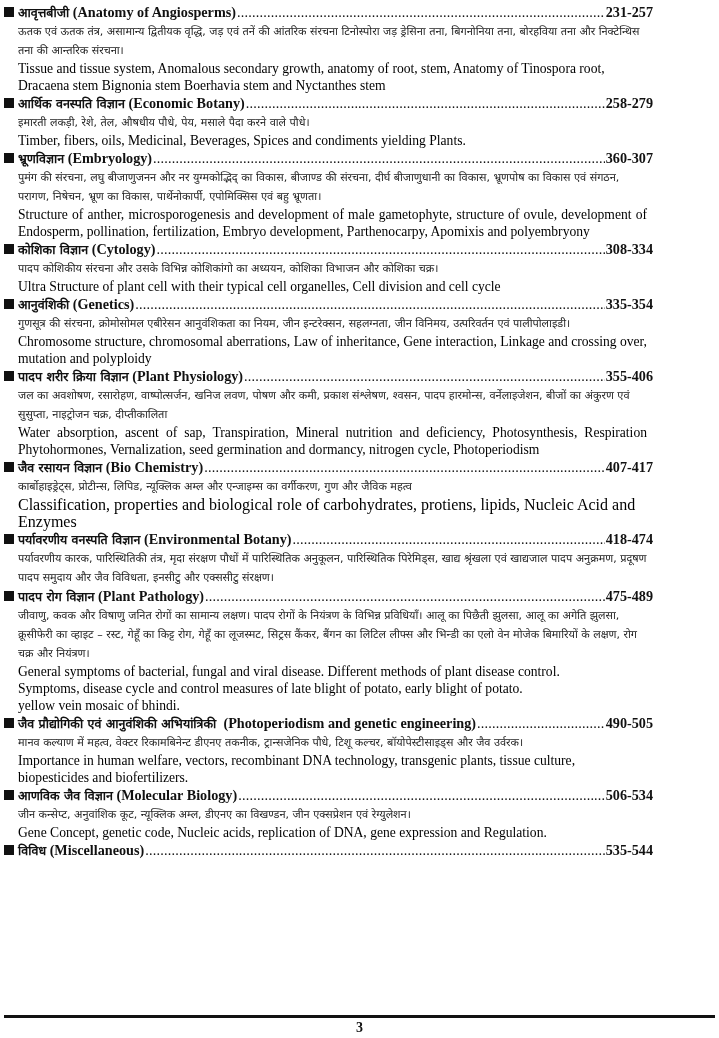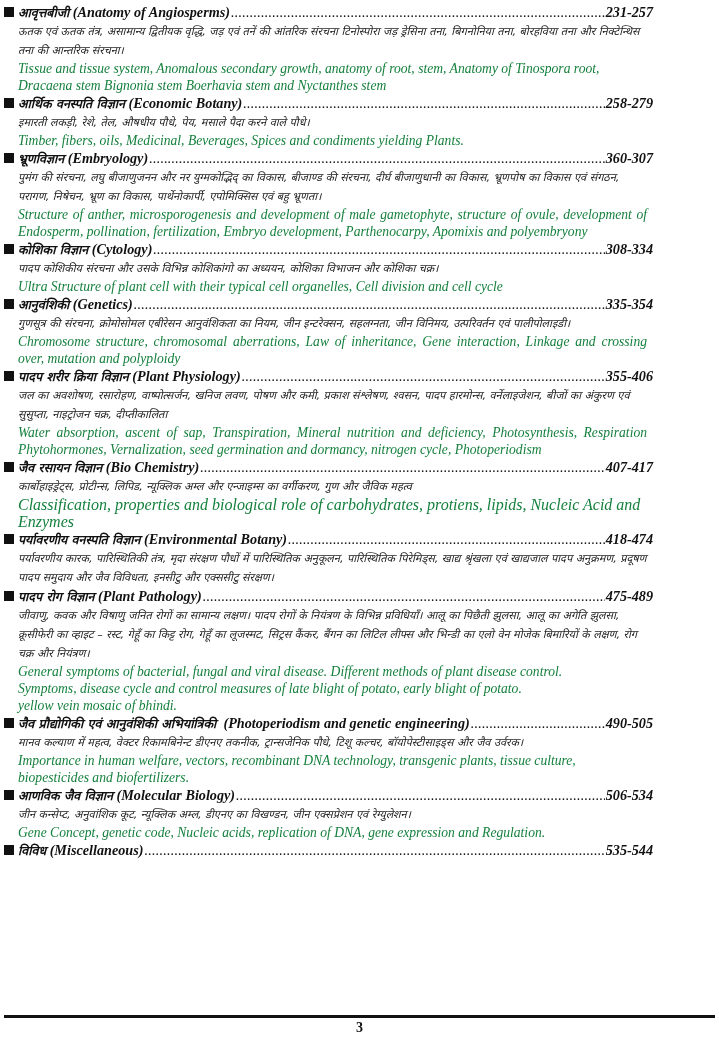--- a/index.html
+++ b/index.html
@@ -1,21 +1,21 @@
 <!DOCTYPE html>
 <html><head>
 <meta charset="utf-8">
 <style>
   html, body { margin: 0; padding: 0; background: #ffffff; }
   body {
     width: 719px; height: 1038px; overflow: hidden; position: relative;
     font-family: "Liberation Serif", "DejaVu Serif", serif;
     color: #111111;
   }
-  .page { position: absolute; left: 0; top: 0; width: 659px; font-style: italic; }
+  .page { position: absolute; left: 0; top: 0; width: 659px; }
   .section { margin: 0; }
   .heading {
     display: flex; align-items: baseline;
     padding-left: 4px; padding-right: 6px;
     font-weight: bold; font-size: 14.2px; line-height: 19px; height: 19px;
     white-space: nowrap; overflow: hidden;
   }
   .bullet {
     display: inline-block; width: 10px; height: 10px; background: #111;
     margin-right: 4px; flex: 0 0 auto; position: relative; top: 0px;
@@ -30,21 +30,21 @@
     content: "........................................................................................................................................................................................................................................................";
   }
   .pages { flex: 0 0 auto; font-weight: bold; }
   .hindi {
     margin-left: 18px; margin-right: 12px;
     font-family: "DejaVu Sans", sans-serif; font-size: 11px; line-height: 19px;
     color: #222;
   }
   .eng {
     margin-left: 18px; margin-right: 12px;
-    font-size: 13.6px; line-height: 17px; color: #15803d;
+    font-size: 13.6px; line-height: 17px; color: #000000;
   }
   .justify { text-align: justify; }
   .rule {
     position: absolute; left: 4px; right: 4px; top: 1015px;
     border-top: 3px solid #111;
   }
   .pageno {
     position: absolute; left: 0; right: 0; top: 1020px; text-align: center;
     font-weight: bold; font-size: 14px;
   }

